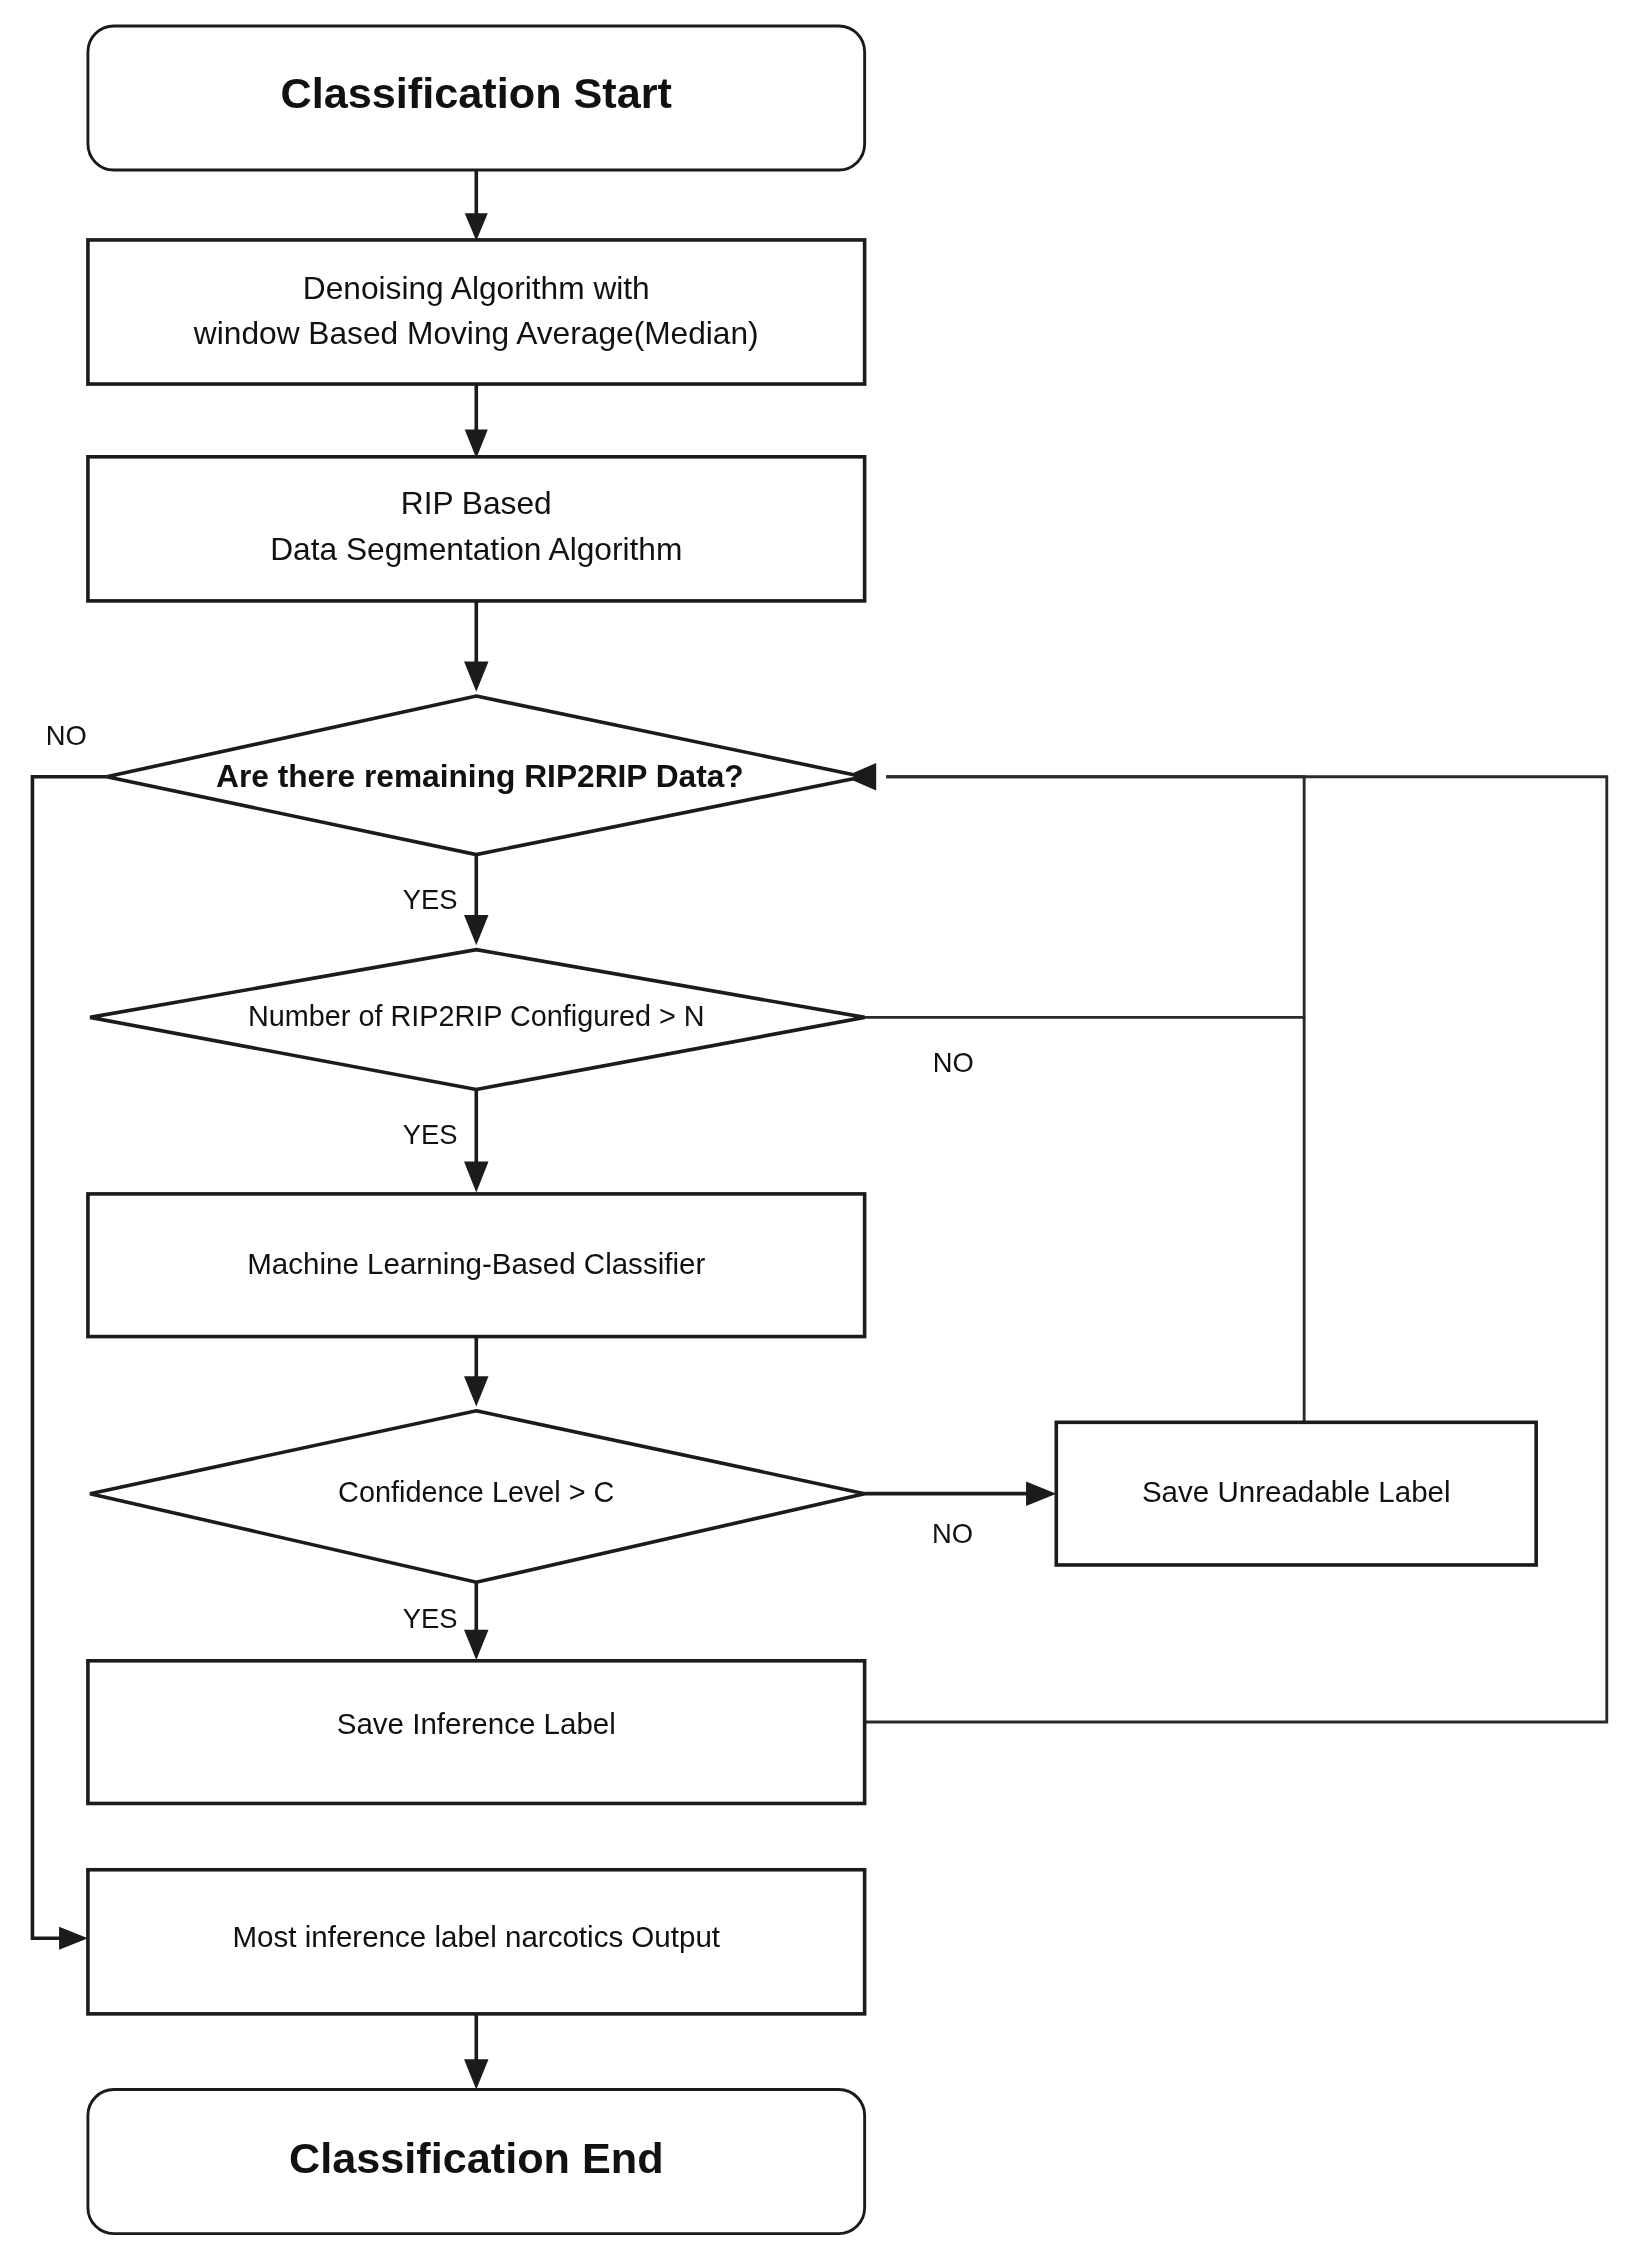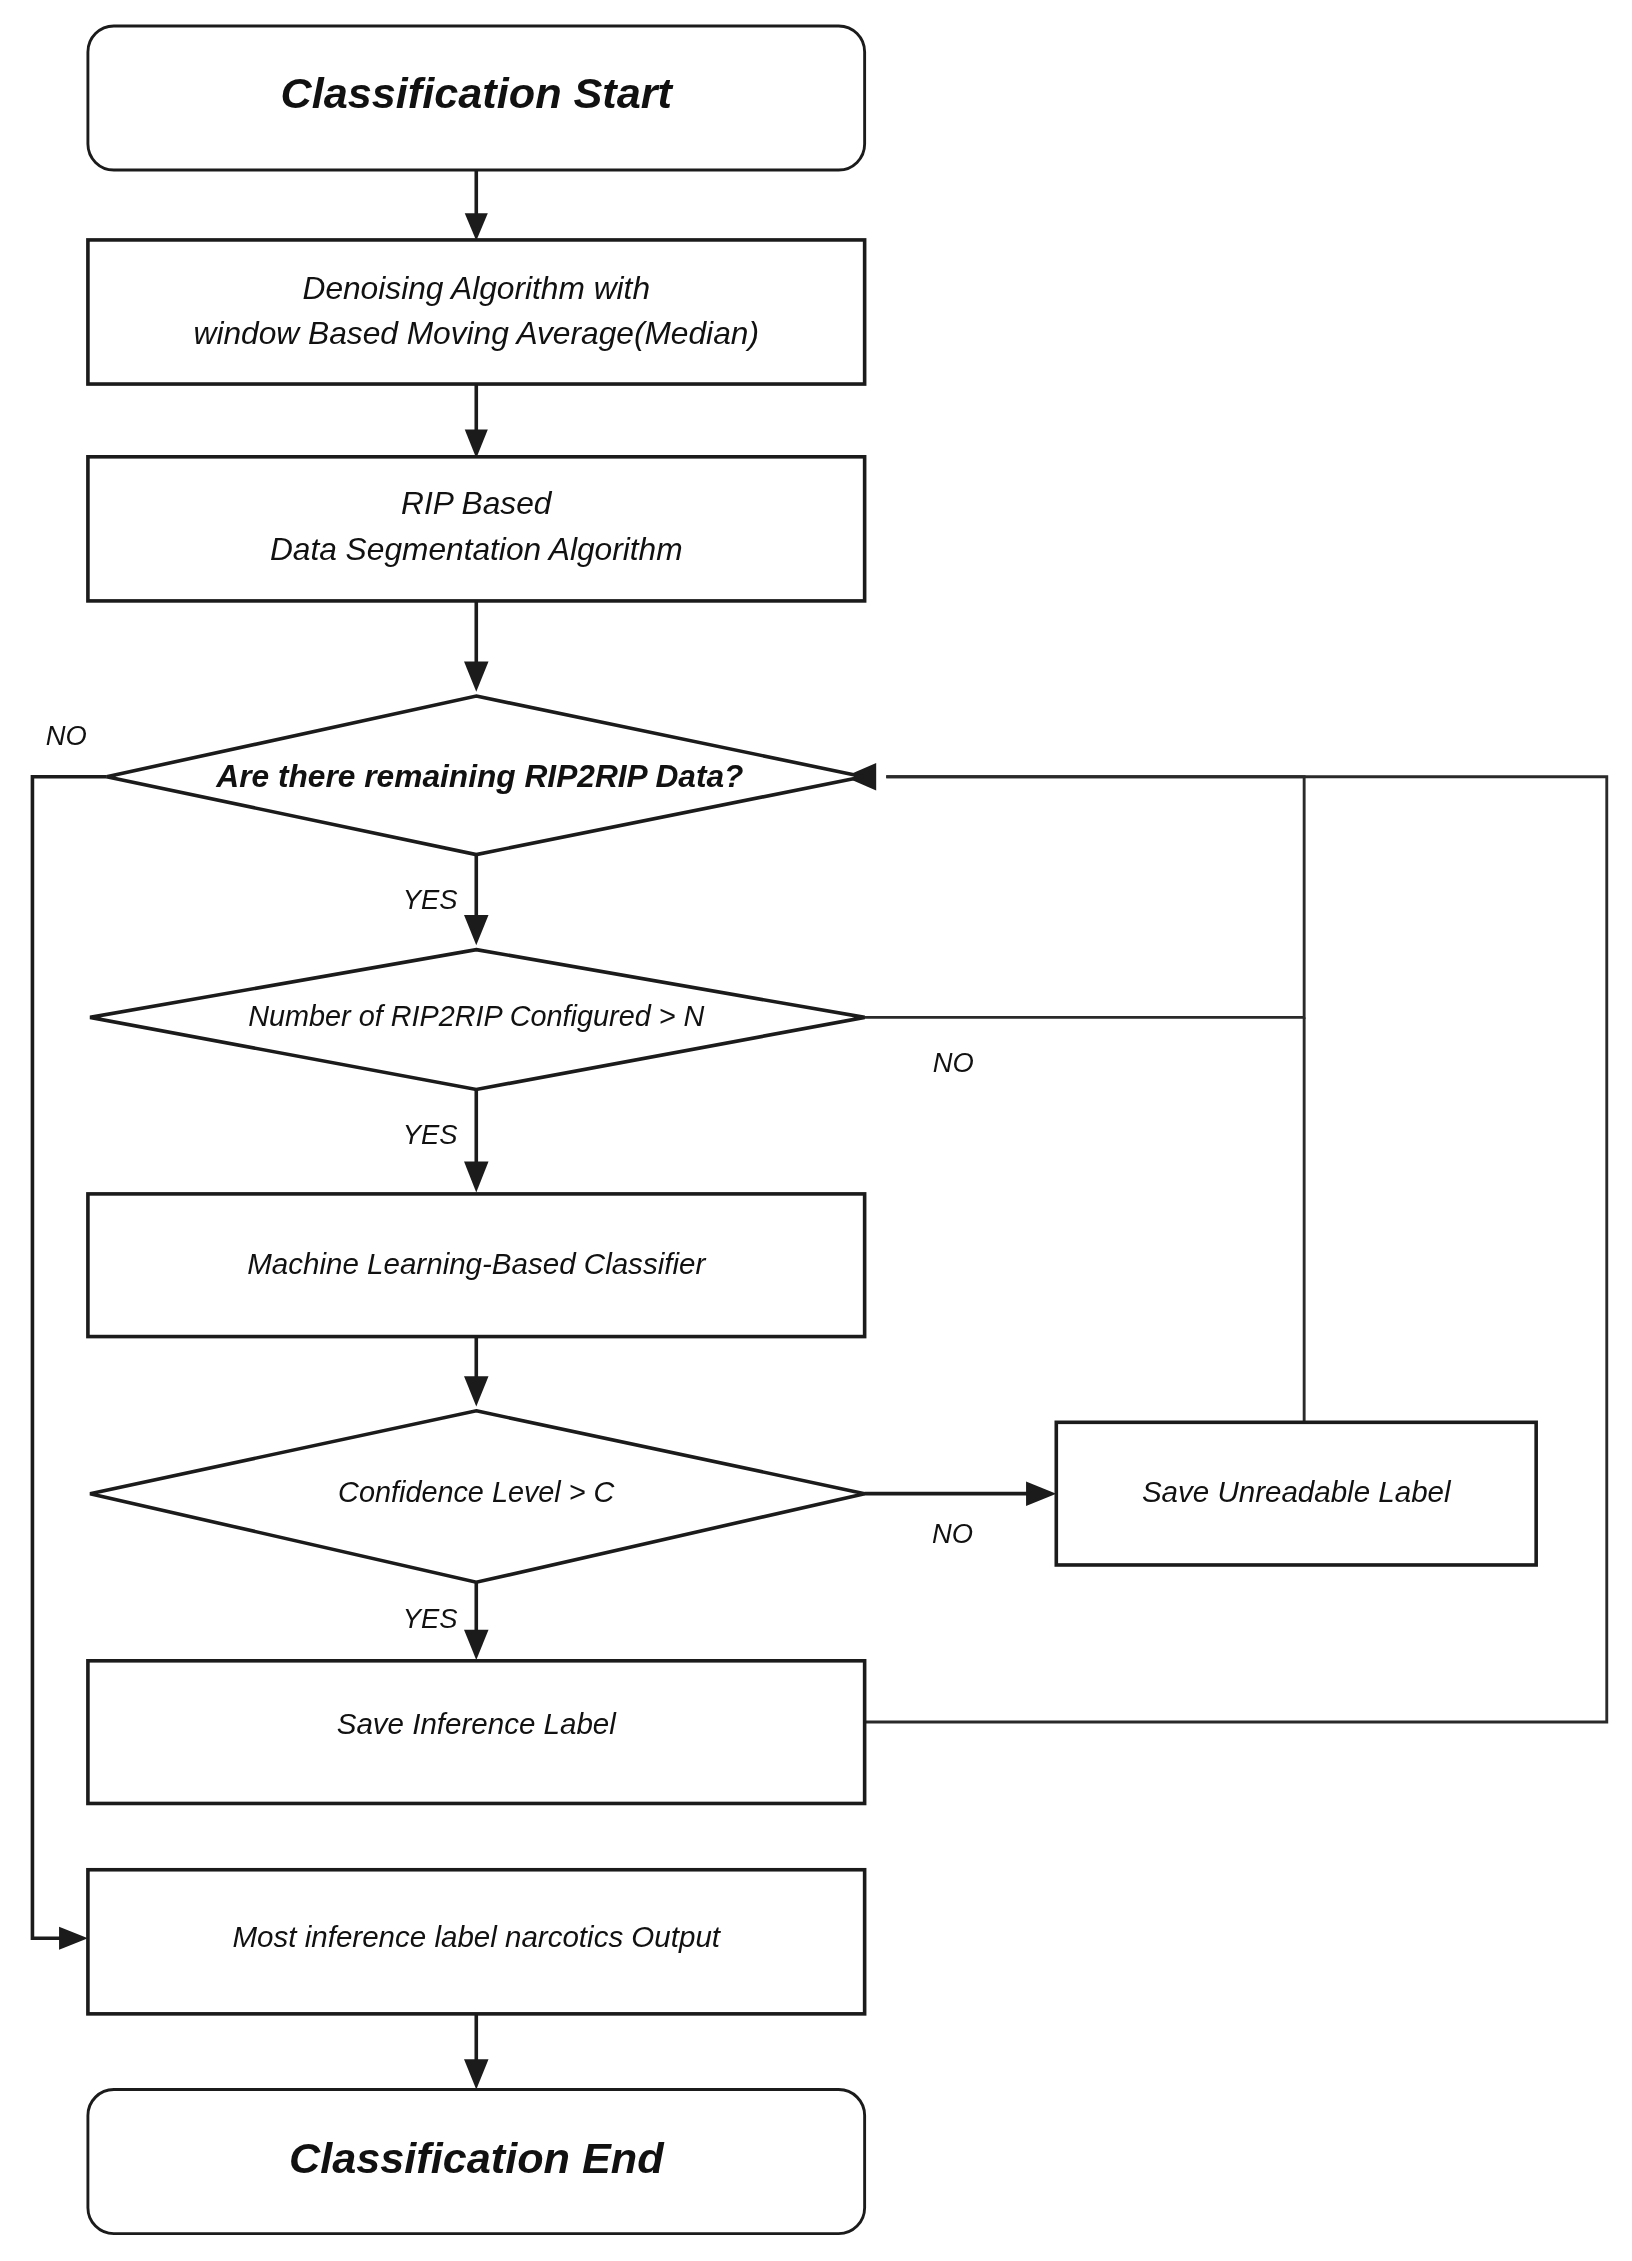--- a/index.html
+++ b/index.html
@@ -9,21 +9,20 @@
   }
   body {
     font-family: "Liberation Sans", sans-serif;
   }
   #canvas {
     position: relative;
     width: 1632px;
     height: 2261px;
     background: #ffffff;
     overflow: hidden;
-    font-style: italic;
   }
   #flow-svg {
     position: absolute;
     top: 0;
     left: 0;
     width: 1632px;
     height: 2261px;
   }
   .node-text {
     font-family: "Liberation Sans", sans-serif;

